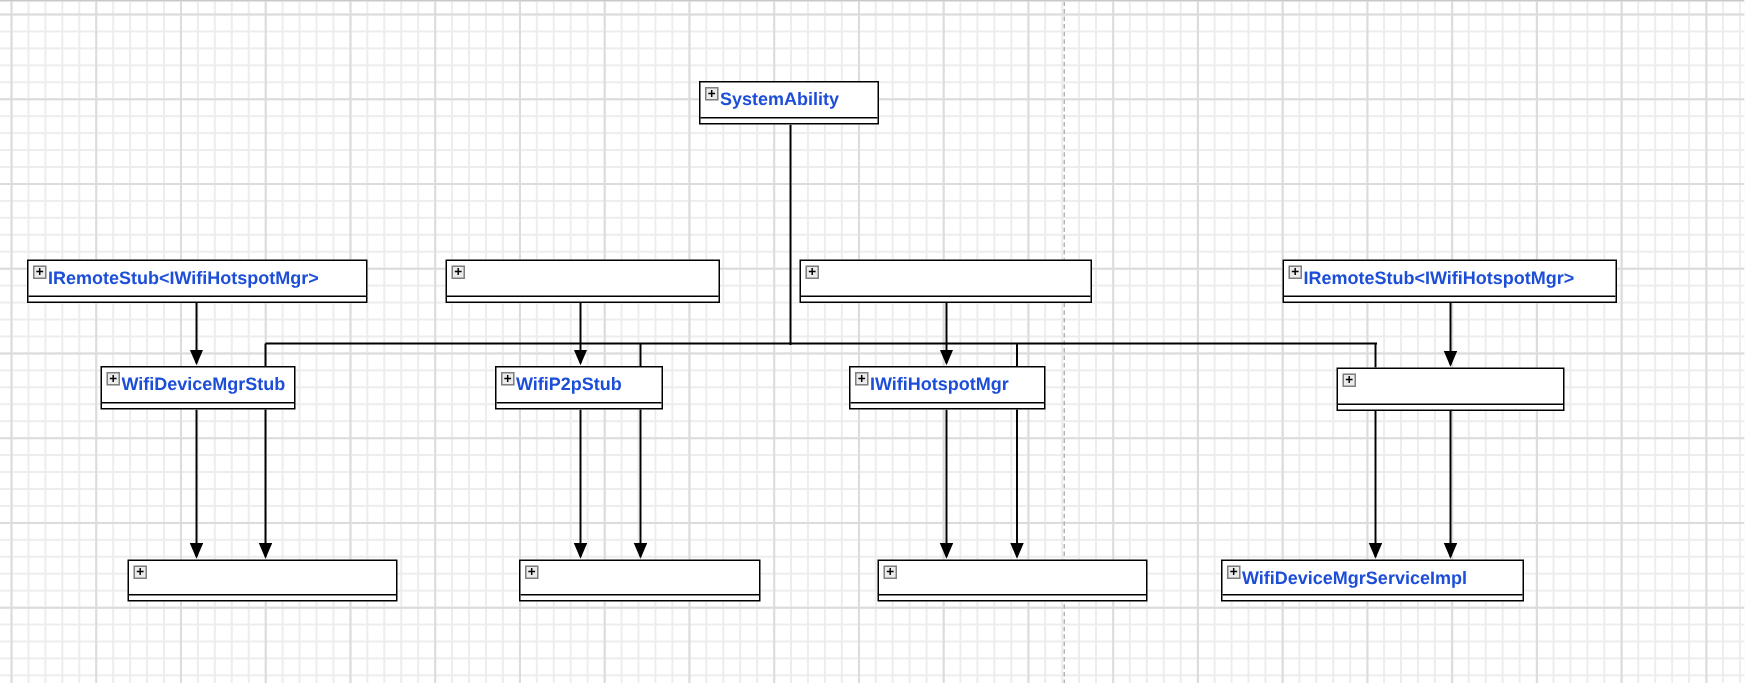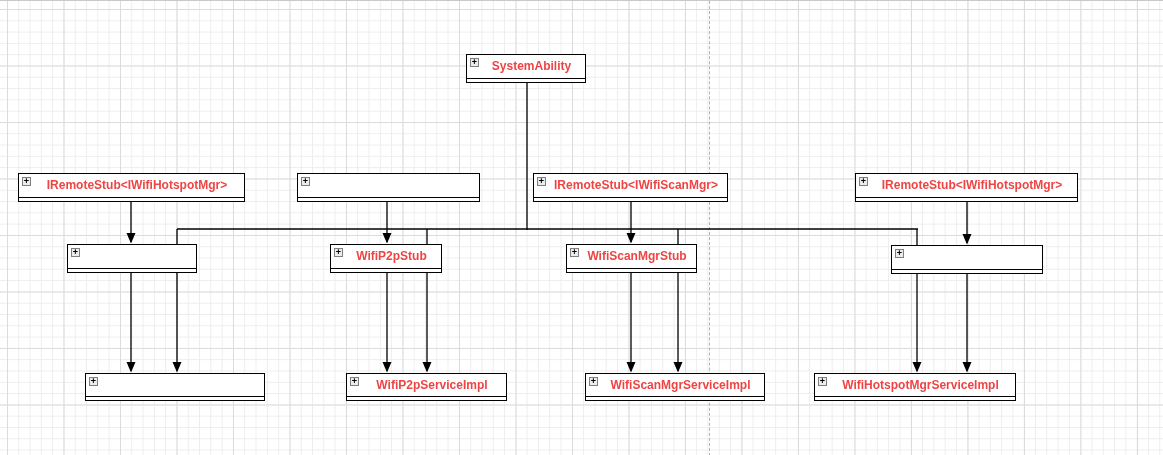--- a/index.html
+++ b/index.html
@@ -53,24 +53,23 @@
     cursor: default;
   }
   .uml-node .name-row {
     position: absolute;
     left: 13px;
     right: 2px;
     top: 0;
     bottom: 5px;
     display: flex;
     align-items: center;
-    justify-content: center;
     font-size: 12px;
     font-weight: bold;
-    color: #ef4444;
+    color: #1d4ed8;
     white-space: nowrap;
     overflow: hidden;
   }
   .uml-node .divider {
     position: absolute;
     left: 0;
     right: 0;
     bottom: 3px;
     border-top: 1px solid #000000;
   }
@@ -131,73 +130,67 @@
           <span>IRemoteStub&lt;IWifiHotspotMgr&gt;</span>
         </div>
         <div class="divider"></div>
       </div>
       <div class="uml-node" style="left: 297px; top: 172px; width: 183px; height: 29px;">
         <span class="expander">+</span>
         <div class="divider"></div>
       </div>
       <div class="uml-node" style="left: 533px; top: 172px; width: 195px; height: 29px;">
         <span class="expander">+</span>
-        <div class="name-row">
-          <span>IRemoteStub&lt;IWifiScanMgr&gt;</span>
-        </div>
         <div class="divider"></div>
       </div>
       <div class="uml-node" style="left: 855px; top: 172px; width: 223px; height: 29px;">
         <span class="expander">+</span>
         <div class="name-row">
           <span>IRemoteStub&lt;IWifiHotspotMgr&gt;</span>
         </div>
         <div class="divider"></div>
       </div>
       <div class="uml-node" style="left: 67px; top: 243px; width: 130px; height: 29px;">
         <span class="expander">+</span>
+        <div class="name-row">
+          <span>WifiDeviceMgrStub</span>
+        </div>
         <div class="divider"></div>
       </div>
       <div class="uml-node" style="left: 330px; top: 243px; width: 112px; height: 29px;">
         <span class="expander">+</span>
         <div class="name-row">
           <span>WifiP2pStub</span>
         </div>
         <div class="divider"></div>
       </div>
       <div class="uml-node" style="left: 566px; top: 243px; width: 131px; height: 29px;">
         <span class="expander">+</span>
         <div class="name-row">
-          <span>WifiScanMgrStub</span>
+          <span>IWifiHotspotMgr</span>
         </div>
         <div class="divider"></div>
       </div>
       <div class="uml-node" style="left: 891px; top: 244px; width: 152px; height: 29px;">
         <span class="expander">+</span>
         <div class="divider"></div>
       </div>
       <div class="uml-node" style="left: 85px; top: 372px; width: 180px; height: 28px;">
         <span class="expander">+</span>
         <div class="divider"></div>
       </div>
       <div class="uml-node" style="left: 346px; top: 372px; width: 161px; height: 28px;">
         <span class="expander">+</span>
-        <div class="name-row">
-          <span>WifiP2pServiceImpl</span>
-        </div>
         <div class="divider"></div>
       </div>
       <div class="uml-node" style="left: 585px; top: 372px; width: 180px; height: 28px;">
         <span class="expander">+</span>
-        <div class="name-row">
-          <span>WifiScanMgrServiceImpl</span>
-        </div>
         <div class="divider"></div>
       </div>
       <div class="uml-node" style="left: 814px; top: 372px; width: 202px; height: 28px;">
         <span class="expander">+</span>
         <div class="name-row">
-          <span>WifiHotspotMgrServiceImpl</span>
+          <span>WifiDeviceMgrServiceImpl</span>
         </div>
         <div class="divider"></div>
       </div>
     </div>
 </div>
 
 </body></html>

